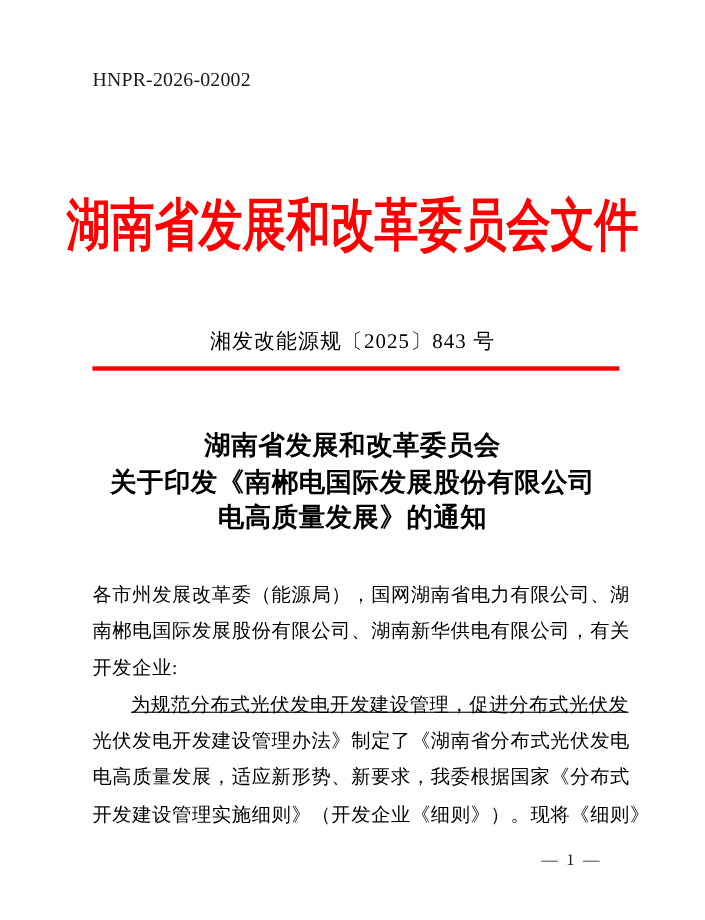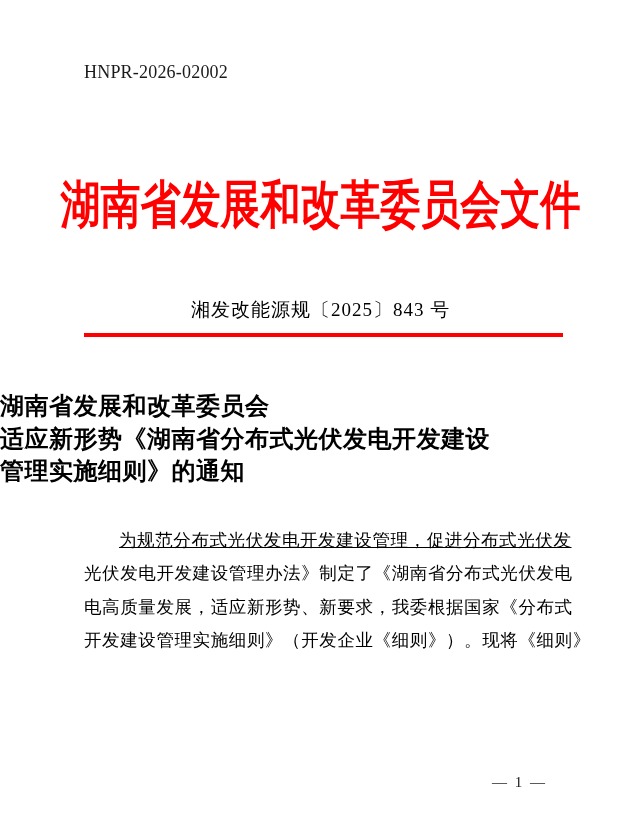--- a/index.html
+++ b/index.html
@@ -56,21 +56,21 @@
     top: 333px;
     width: 479px;
     height: 3.5px;
     background: #FF0000;
   }
   .notice-title {
     position: absolute;
     left: 0;
     top: 390px;
     width: 100%;
-    text-align: left;
+    text-align: center;
     font-weight: bold;
     font-size: 24px;
     line-height: 32.5px;
     letter-spacing: 0.5px;
   }
   .notice-title .t-line { white-space: nowrap; }
   .doc-body {
     position: absolute;
     left: 84px;
     top: 524px;
@@ -99,25 +99,30 @@
   <div class="doc-code">HNPR-2026-02002</div>
 
   <div class="red-banner">湖南省发展和改革委员会文件</div>
 
   <div class="doc-number">湘发改能源规〔2025〕843 号</div>
 
   <div class="red-line"></div>
 
   <div class="notice-title">
     <div class="t-line">湖南省发展和改革委员会</div>
-    <div class="t-line">适应新形势《湖南省分布式光伏发电开发建设</div>
-    <div class="t-line">管理实施细则》的通知</div>
+    <div class="t-line">关于印发《南郴电国际发展股份有限公司</div>
+    <div class="t-line">电高质量发展》的通知</div>
   </div>
 
   <div class="doc-body">
+    <div>
+      <div class="b-line">各市州发展改革委（能源局），国网湖南省电力有限公司、湖</div>
+      <div class="b-line">南郴电国际发展股份有限公司、湖南新华供电有限公司，有关</div>
+      <div class="b-line">开发企业:</div>
+    </div>
     <div>
       <div class="b-line indent">为规范分布式光伏发电开发建设管理，促进分布式光伏发</div>
       <div class="b-line">光伏发电开发建设管理办法》制定了《湖南省分布式光伏发电</div>
       <div class="b-line">电高质量发展，适应新形势、新要求，我委根据国家《分布式</div>
       <div class="b-line">开发建设管理实施细则》（开发企业《细则》）。现将《细则》</div>
     </div>
   </div>
 
   <div class="page-number">— 1 —</div>
 

